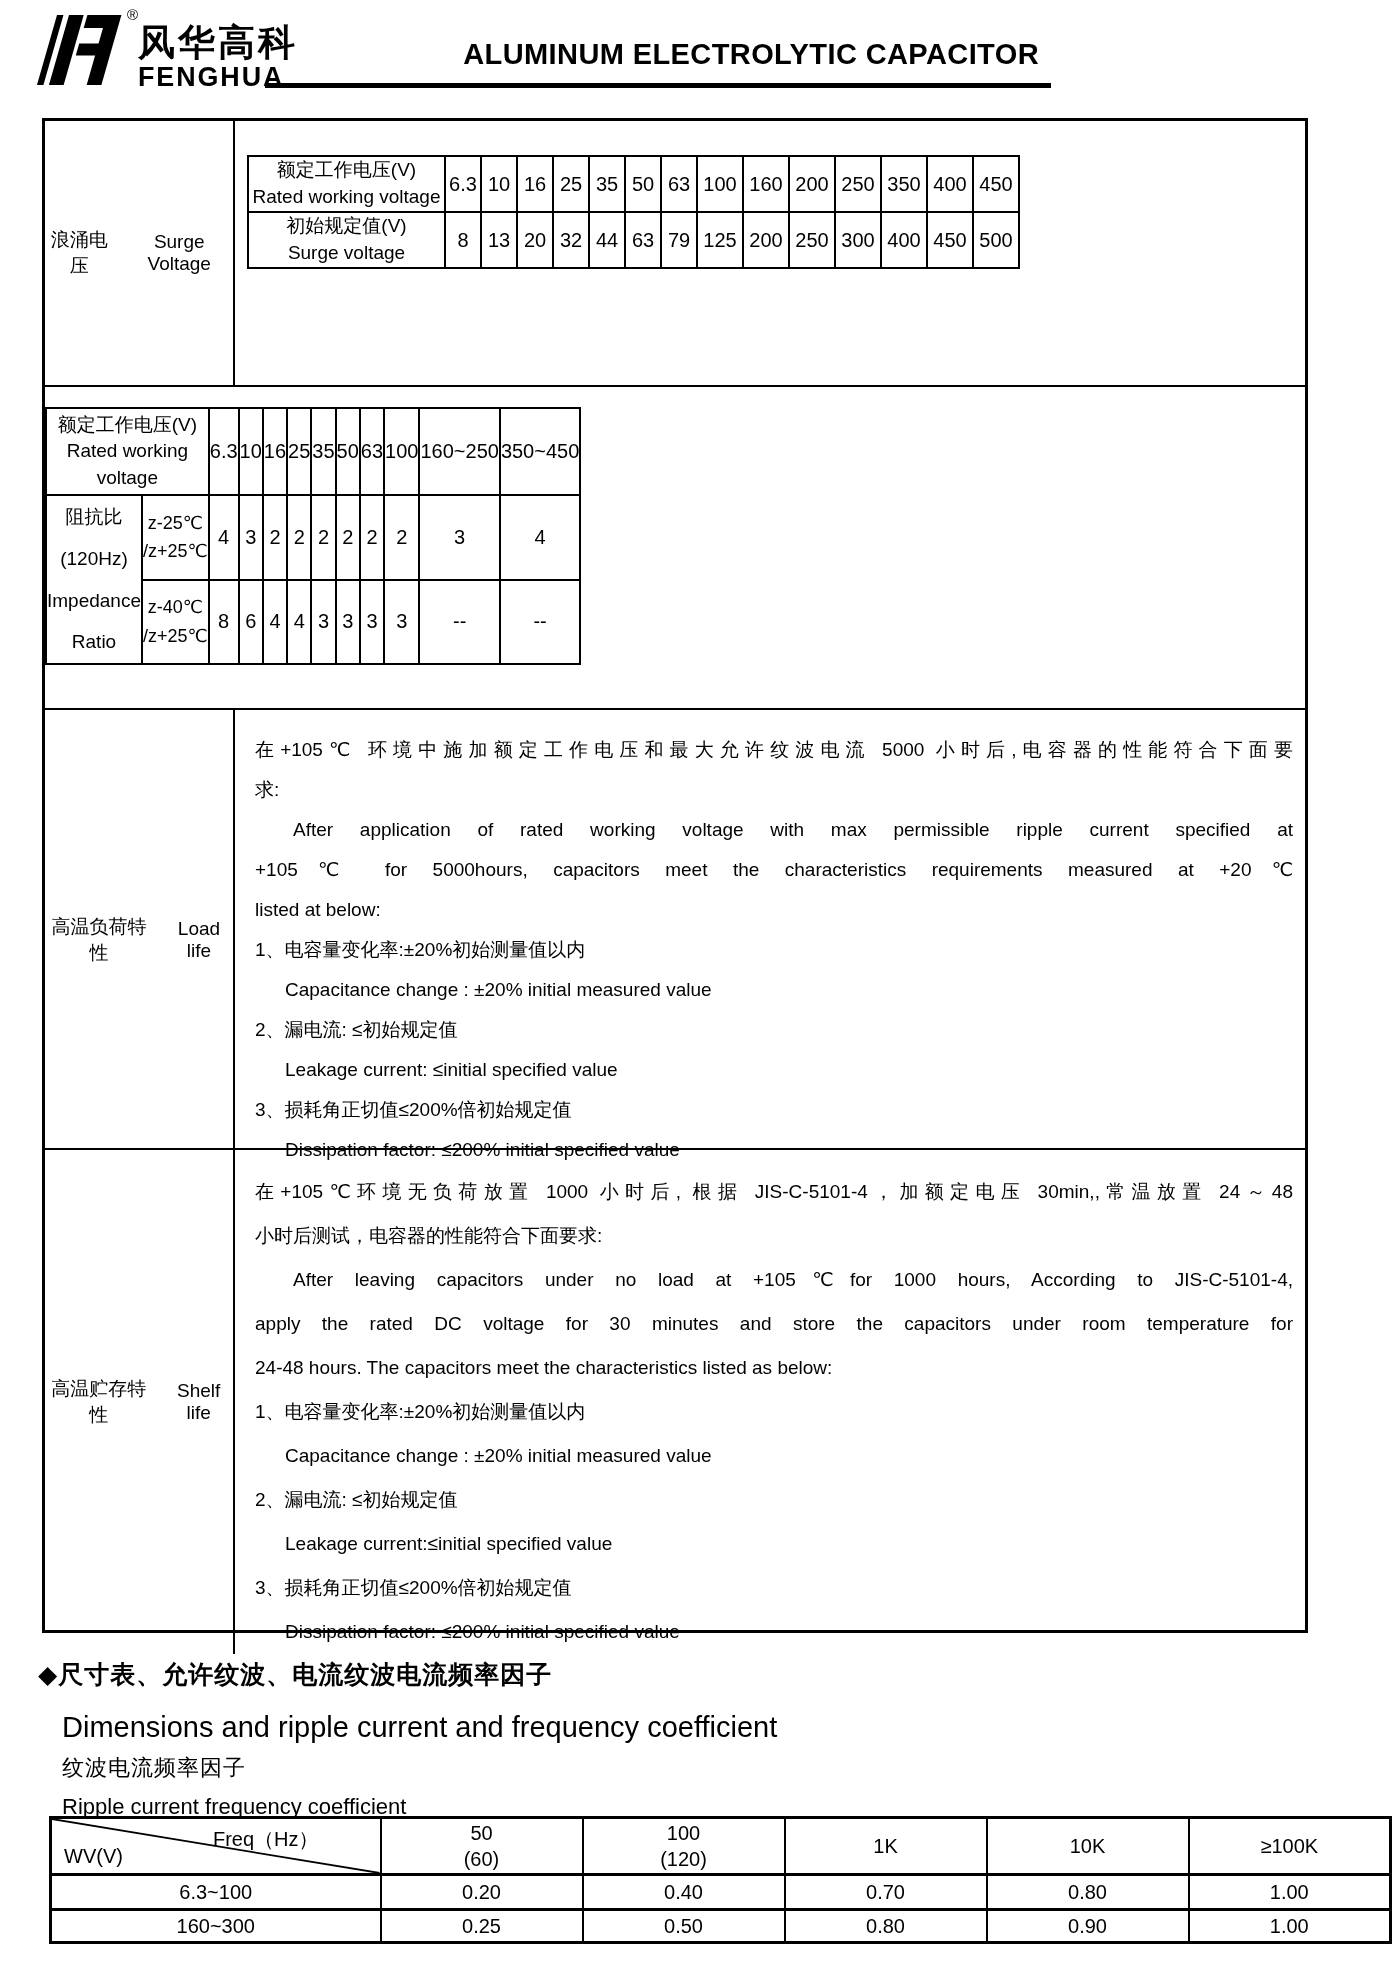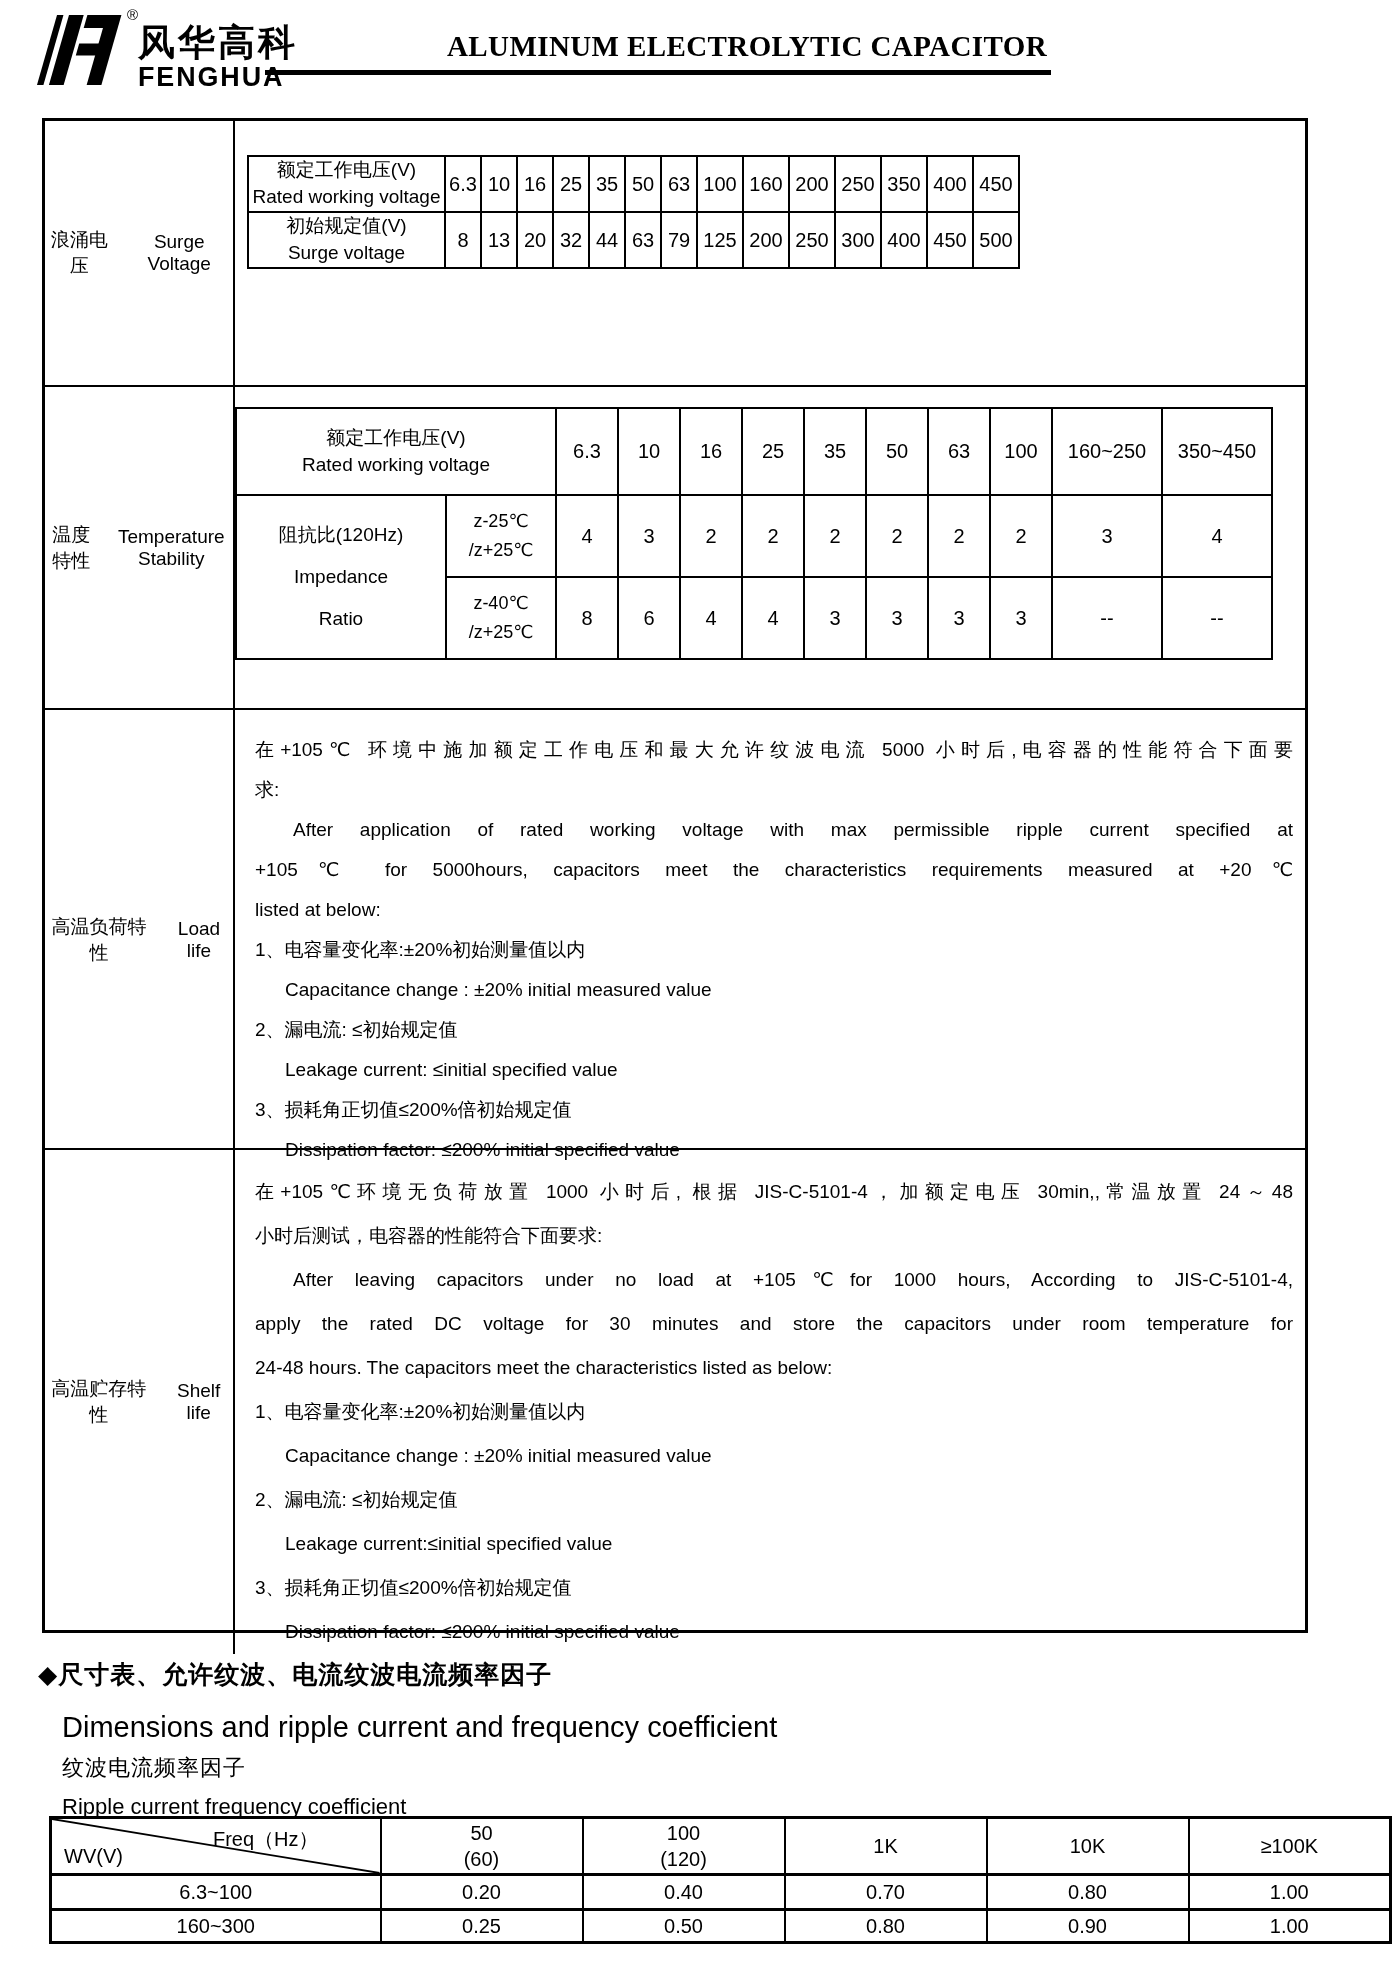--- a/index.html
+++ b/index.html
@@ -13,21 +13,21 @@
   
   .header-logo { position:absolute; left:36px; top:8px; display:flex; align-items:flex-start; }
   .logo-mark { position:relative; width:92px; height:84px; }
   .logo-mark svg { display:block; }
   .reg { position:absolute; right:-10px; top:-2px; font-size:15px; }
   .logo-text { margin-left:10px; margin-top:16px; }
   .logo-cn { font-size:37px; font-weight:bold; letter-spacing:3px; line-height:1; }
   .logo-en { font-size:28px; font-weight:bold; letter-spacing:2px; line-height:1.15; transform:scaleX(0.96); transform-origin:left; }
 
   .header-title { position:absolute; left:265px; top:26px; width:786px; }
-  .header-title h1 { margin:4px; font-size:29px; font-weight:bold; text-align:right; letter-spacing:0.4px; white-space:nowrap;font-family:Liberation Serif, serif; }
+  .header-title h1 { margin:12px; font-size:29px; font-weight:bold; text-align:right; letter-spacing:0.4px; white-space:nowrap; }
   .title-rule { height:5px; background:#000; margin-top:7px; width:100%; }
 
   
   .spec {
     position:absolute; left:42px; top:118px; width:1266px;
     border:3px solid #000; box-sizing:border-box;
     display:grid; grid-template-rows:264px 323px 440px 482px;
   }
   .spec-row { display:grid; grid-template-columns:190px 1fr; border-top:2.5px solid #000; box-sizing:border-box; min-height:0; }
   .spec-row:first-child { border-top:none; }
@@ -173,24 +173,20 @@
           <td>400</td>
           <td>450</td>
           <td>500</td>
         </tr>
       </tbody>
         </table>
     </div>
   </div>
 
   <div class="spec-row">
-    <div class="spec-label">
-      <div>温度特性</div>
-      <div>Temperature Stability</div>
-    </div>
     <div class="spec-content">
       <table class="t-temp">
         <colgroup>
           <col style="width:210px">
             <col style="width:110px">
           <col style="width:62px">
             <col style="width:62px">
             <col style="width:62px">
             <col style="width:62px">
             <col style="width:62px">

